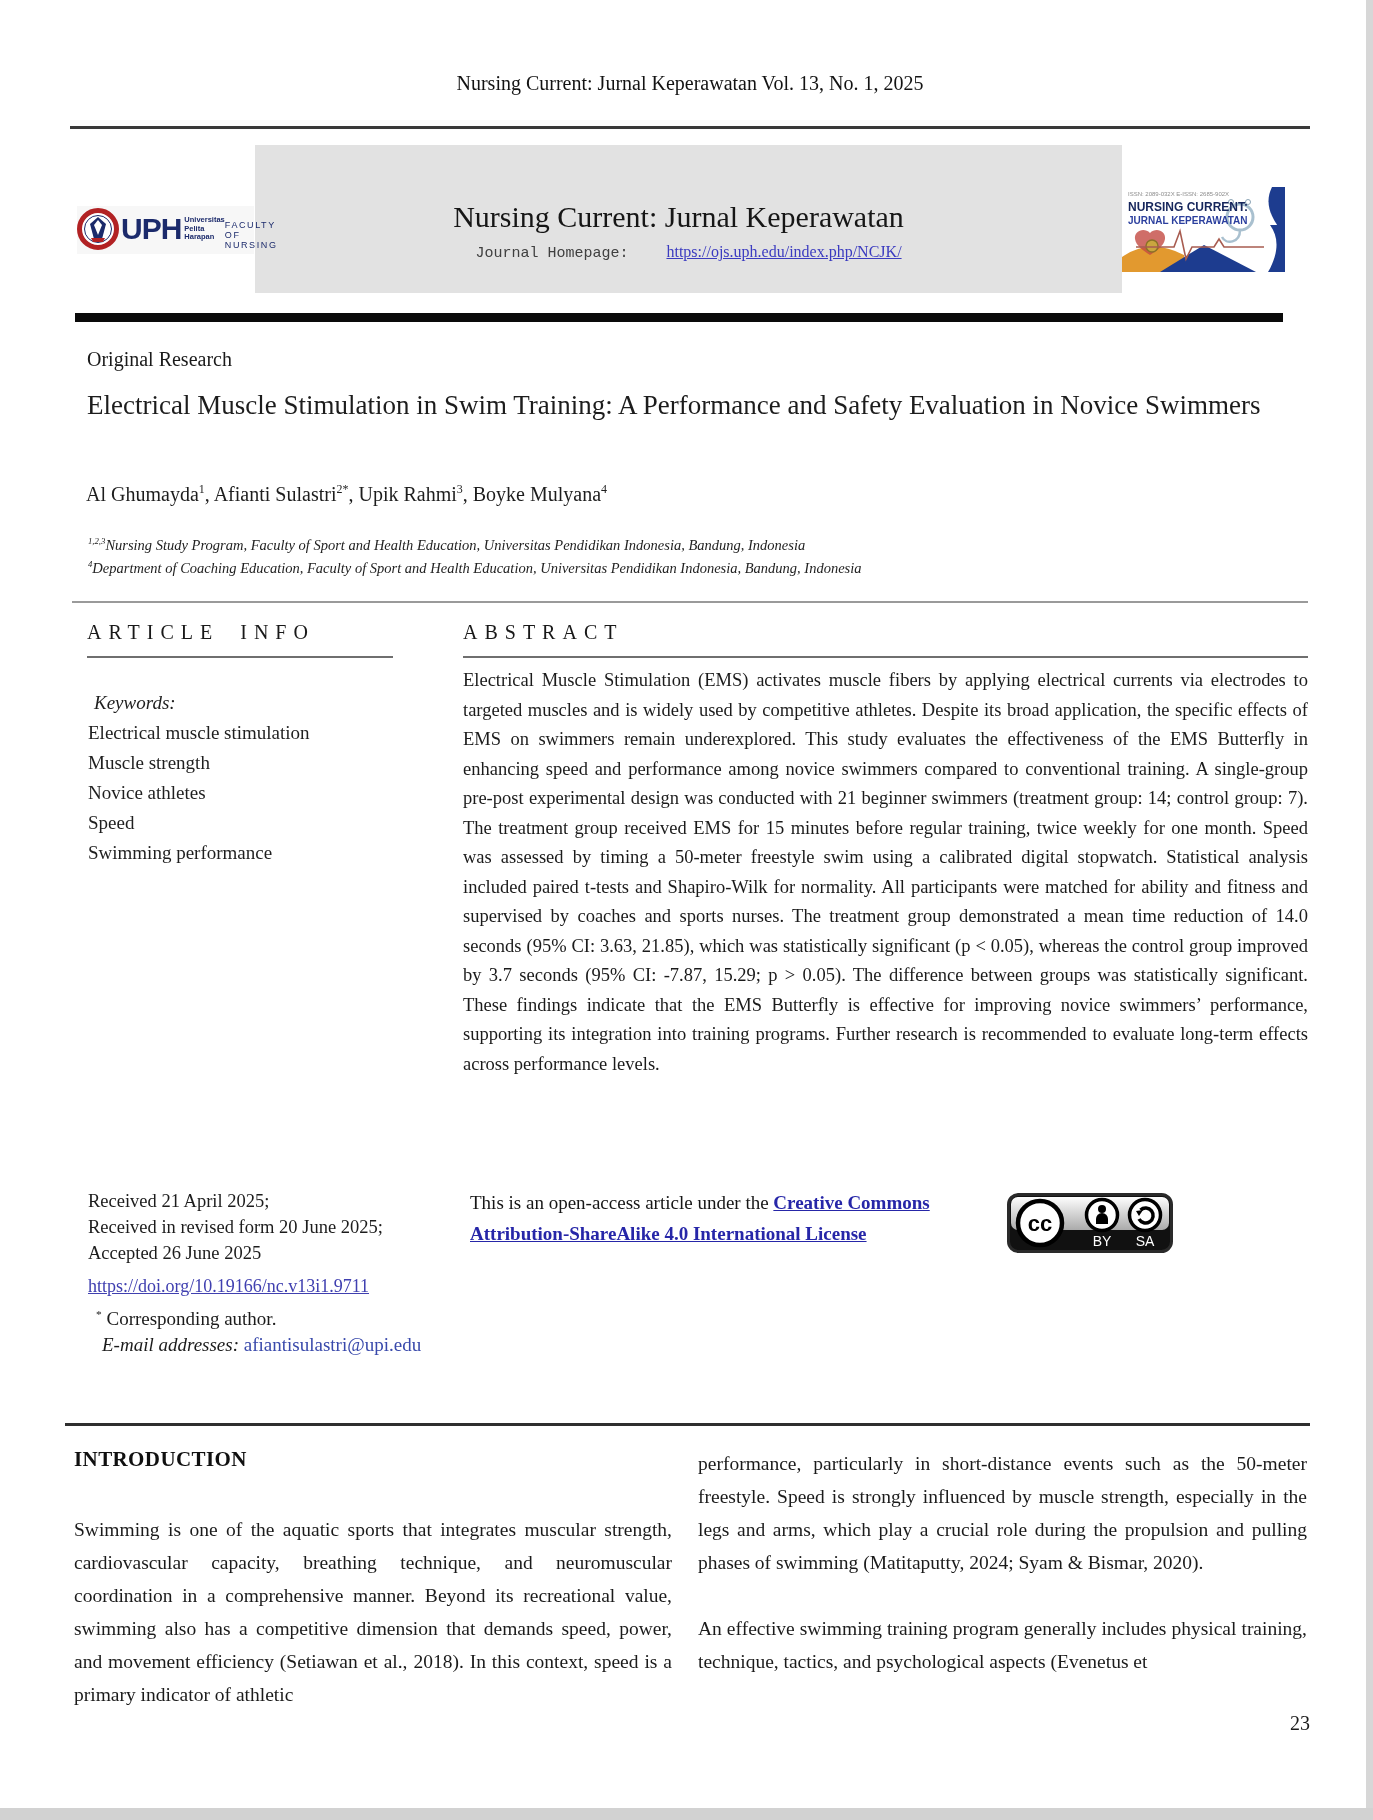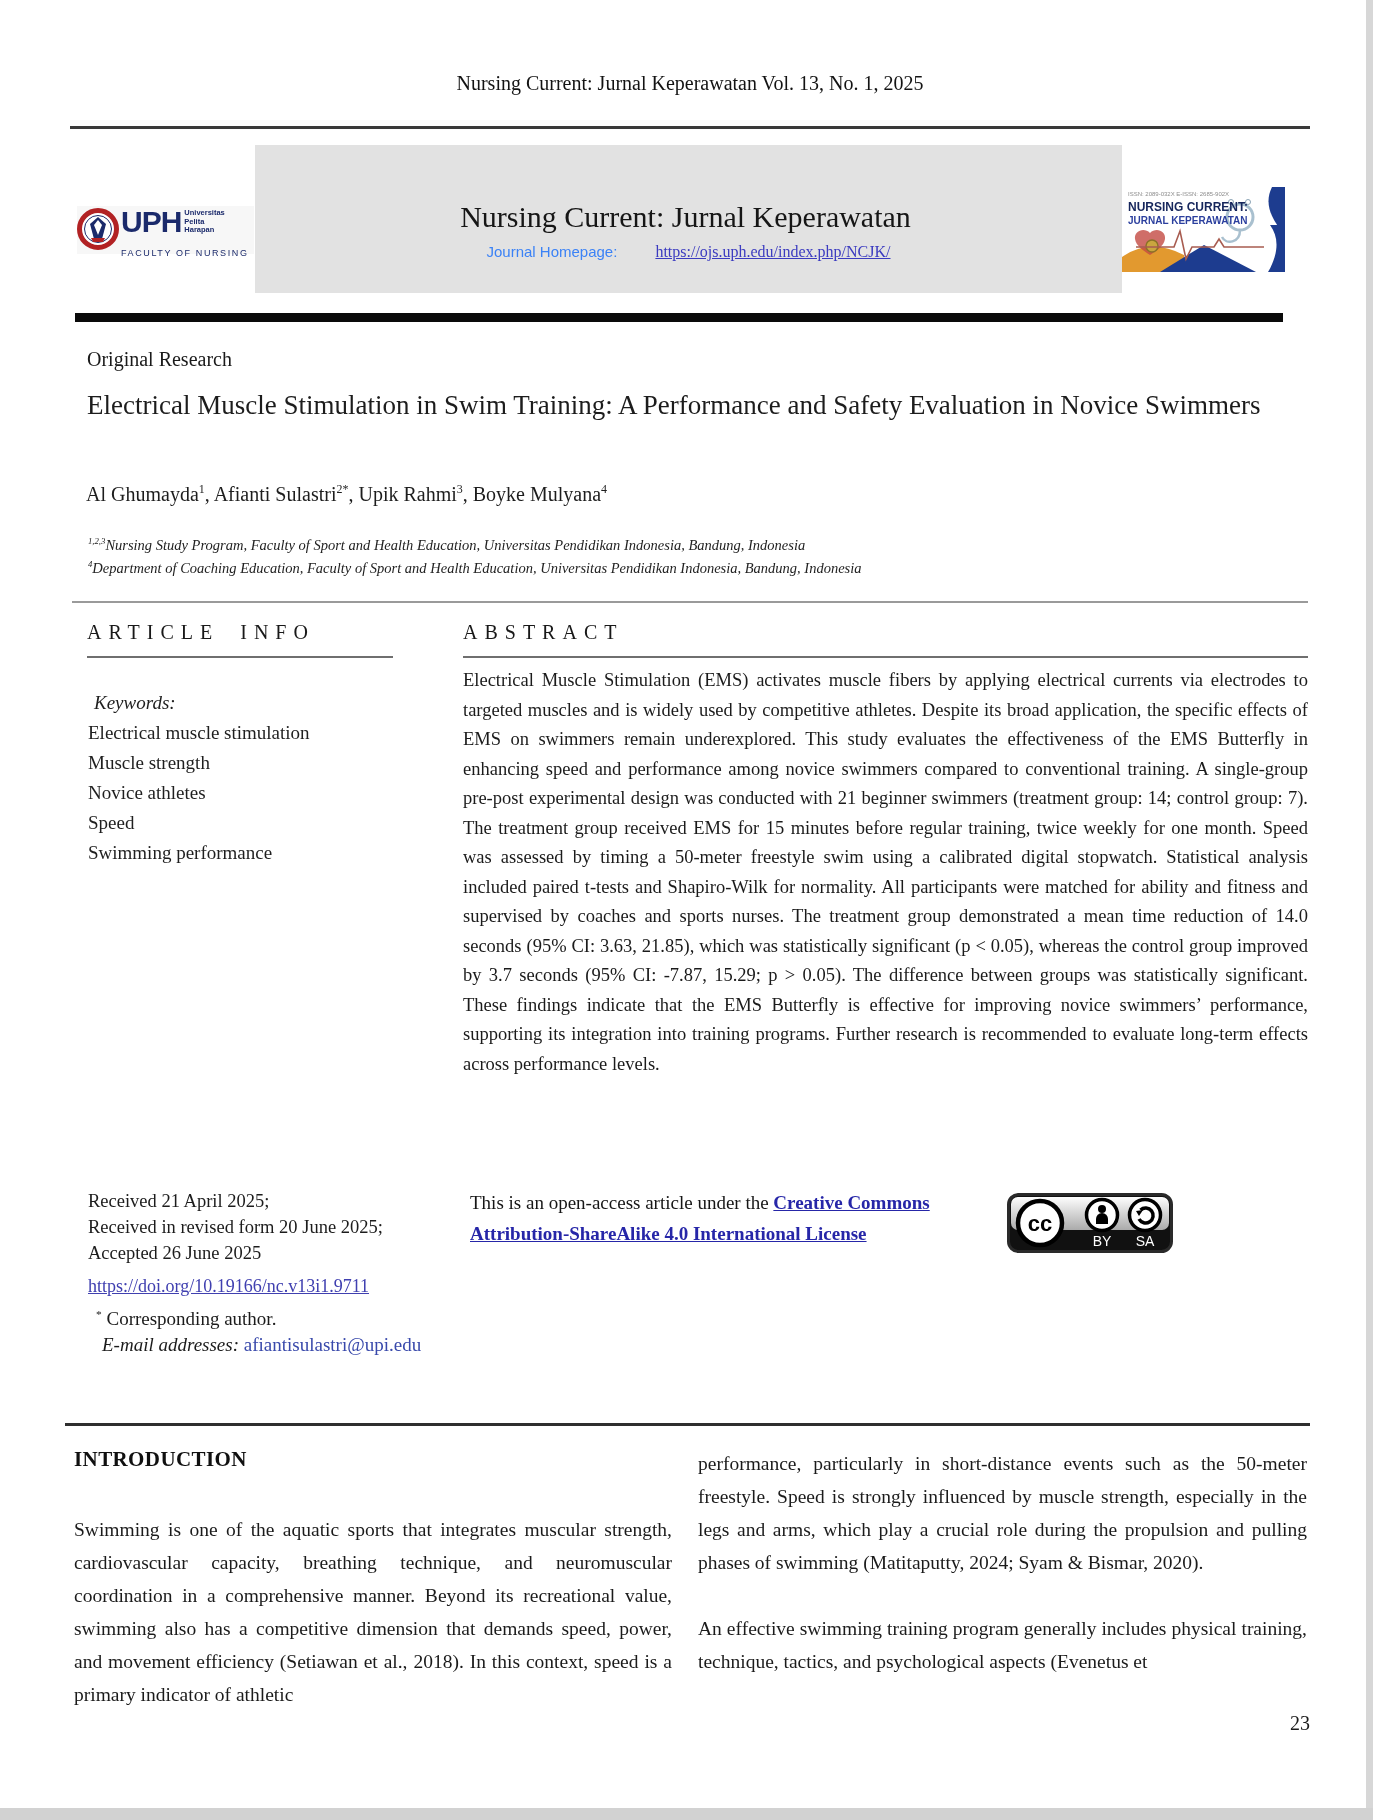--- a/index.html
+++ b/index.html
@@ -11,27 +11,27 @@
   .abs{position:absolute;}
   sup{font-size:60%;vertical-align:super;line-height:0;}
   a{text-decoration:underline;cursor:pointer;}
 
   
   .running-head{top:72px;left:70px;width:1240px;text-align:center;font-size:20px;color:#131313;}
   .rule-top{top:126px;left:70px;width:1240px;height:3px;background:#3a3a3a;}
 
   
   .band{top:145px;left:255px;width:867px;height:148px;background:#e2e2e2;}
-  .band-title{top:200px;left:252px;width:867px;text-align:center;font-size:30px;color:#161616;}
+  .band-title{top:200px;left:245px;width:867px;text-align:center;font-size:30px;color:#161616;}
   .band-home{top:243px;left:255px;width:867px;text-align:center;font-size:16px;}
-  .home-label{font-family:Liberation Sans, sans-serif;font-size:15px;color:#3b82f6;}
+  .home-label{font-family:Liberation Mono, monospace;font-size:15px;color:#404040;}
   .home-link{color:#3b3bc0;font-size:16px;padding-left:34px;}
 
   .logo-box{top:206px;left:77px;width:177px;height:46px;background:#f7f7f7;display:flex;align-items:flex-start;padding-top:2px;}
-  .logo-right{display:flex;flex-direction:column;margin-left:2px;}
+  .logo-right{display:flex;flex-direction:row;margin-left:2px;}
   .logo-row{display:flex;align-items:center;}
   .uph-acronym{font-family:"Liberation Sans","DejaVu Sans",sans-serif;font-weight:bold;font-size:30px;line-height:28px;color:#1b2a6b;letter-spacing:-1px;}
   .univ-stack{font-family:"Liberation Sans","DejaVu Sans",sans-serif;font-weight:bold;font-size:7.5px;line-height:8.5px;color:#1b2a6b;margin-left:3px;}
   .faculty{font-family:"Liberation Sans","DejaVu Sans",sans-serif;font-size:9px;letter-spacing:1.6px;color:#1b2a6b;margin-top:12px;}
 
   .cover{top:185px;left:1122px;width:163px;height:87px;background:#fca5a5;}
 
   .rule-black{top:313px;left:75px;width:1208px;height:9px;background:#0a0a0a;}
 
   

